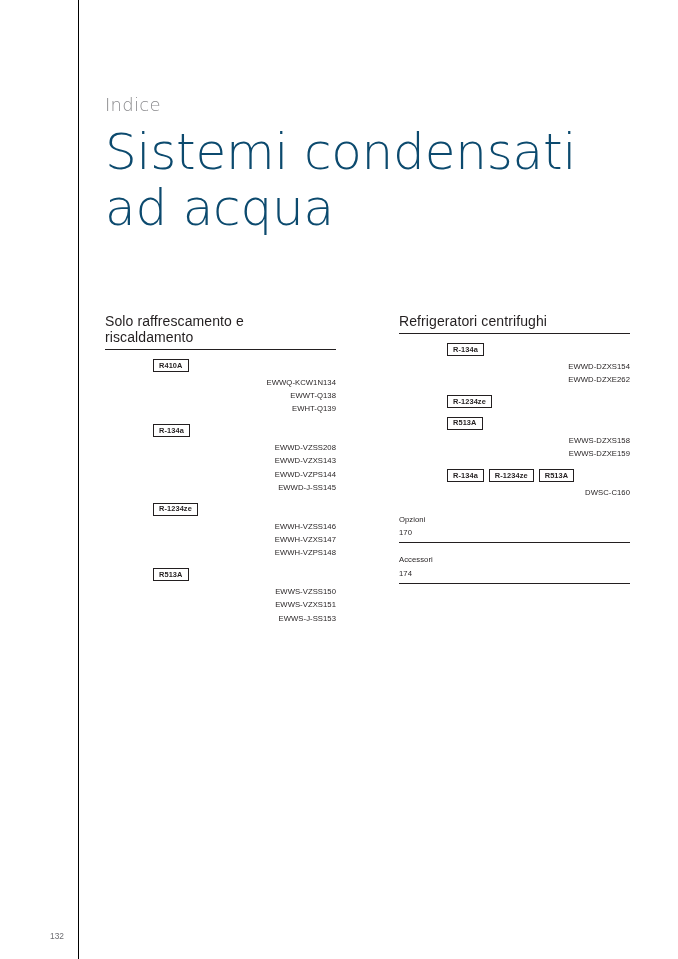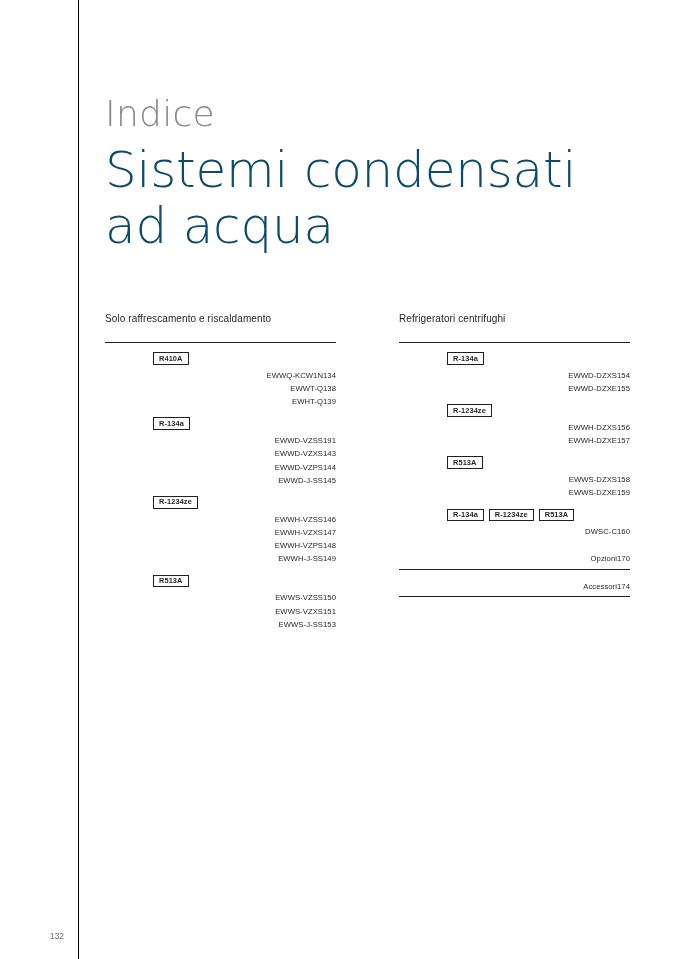--- a/index.html
+++ b/index.html
@@ -30,21 +30,21 @@
     background: #000000;
   }
 
   .title-block {
     position: absolute;
     left: 105px;
     top: 96px;
     width: 540px;
   }
   .kicker {
-    font-size: 36px;
+    font-size: 18px;
     font-weight: 300;
     color: #8a8a8d;
     letter-spacing: 0.3px;
     line-height: 1.0;
     font-family: "DejaVu Sans", sans-serif;
   }
   .maintitle {
     margin-top: 10px;
     font-size: 50px;
     font-weight: 300;
@@ -60,24 +60,24 @@
     left: 105px;
     top: 313px;
     width: 525px;
     display: flex;
     gap: 63px;
   }
   .col {
     width: 231px;
   }
   .col-head {
-    font-size: 10px;
+    font-size: 14px;
     letter-spacing: 0.1px;
     color: #231f20;
-    padding-bottom: 18px;
+    padding-bottom: 4px;
     border-bottom: 1px solid #231f20;
     font-family: "Liberation Sans", sans-serif;
   }
   .group {
     margin-top: 9px;
   }
   .tags {
     display: flex;
     gap: 5px;
     margin-bottom: 4px;
@@ -108,20 +108,21 @@
   .row .label { white-space: nowrap; }
   .row .page-no { white-space: nowrap; }
 
   .tail {
     margin-top: 14px;
   }
   .tail .row {
     padding-bottom: 3px;
     border-bottom: 1px solid #231f20;
     margin-bottom: 10px;
+    flex-direction: column;
   }
   .tail .row:last-child { margin-bottom: 12px; }
 
   .folio {
     position: absolute;
     left: 50px;
     top: 931px;
     font-size: 8.4px;
     color: #6e6e72;
   }
@@ -166,21 +167,21 @@
         </div>
       </div>
 
       <div class="group">
         <div class="tags">
           <span class="tag">R-134a</span>
         </div>
         <div class="rows">
           <div class="row">
             <span class="label">EWWD-VZSS</span>
-            <span class="page-no">191</span>
+            <span class="page-no">208</span>
           </div>
           <div class="row">
             <span class="label">EWWD-VZXS</span>
             <span class="page-no">143</span>
           </div>
           <div class="row">
             <span class="label">EWWD-VZPS</span>
             <span class="page-no">144</span>
           </div>
           <div class="row">
@@ -200,24 +201,20 @@
             <span class="page-no">146</span>
           </div>
           <div class="row">
             <span class="label">EWWH-VZXS</span>
             <span class="page-no">147</span>
           </div>
           <div class="row">
             <span class="label">EWWH-VZPS</span>
             <span class="page-no">148</span>
           </div>
-          <div class="row">
-            <span class="label">EWWH-J-SS</span>
-            <span class="page-no">149</span>
-          </div>
         </div>
       </div>
 
       <div class="group">
         <div class="tags">
           <span class="tag">R513A</span>
         </div>
         <div class="rows">
           <div class="row">
             <span class="label">EWWS-VZSS</span>
@@ -242,38 +239,28 @@
         <div class="tags">
           <span class="tag">R-134a</span>
         </div>
         <div class="rows">
           <div class="row">
             <span class="label">EWWD-DZXS</span>
             <span class="page-no">154</span>
           </div>
           <div class="row">
             <span class="label">EWWD-DZXE</span>
-            <span class="page-no">155</span>
+            <span class="page-no">262</span>
           </div>
         </div>
       </div>
 
       <div class="group">
         <div class="tags">
           <span class="tag">R-1234ze</span>
-        </div>
-        <div class="rows">
-          <div class="row">
-            <span class="label">EWWH-DZXS</span>
-            <span class="page-no">156</span>
-          </div>
-          <div class="row">
-            <span class="label">EWWH-DZXE</span>
-            <span class="page-no">157</span>
-          </div>
         </div>
       </div>
 
       <div class="group">
         <div class="tags">
           <span class="tag">R513A</span>
         </div>
         <div class="rows">
           <div class="row">
             <span class="label">EWWS-DZXS</span>

